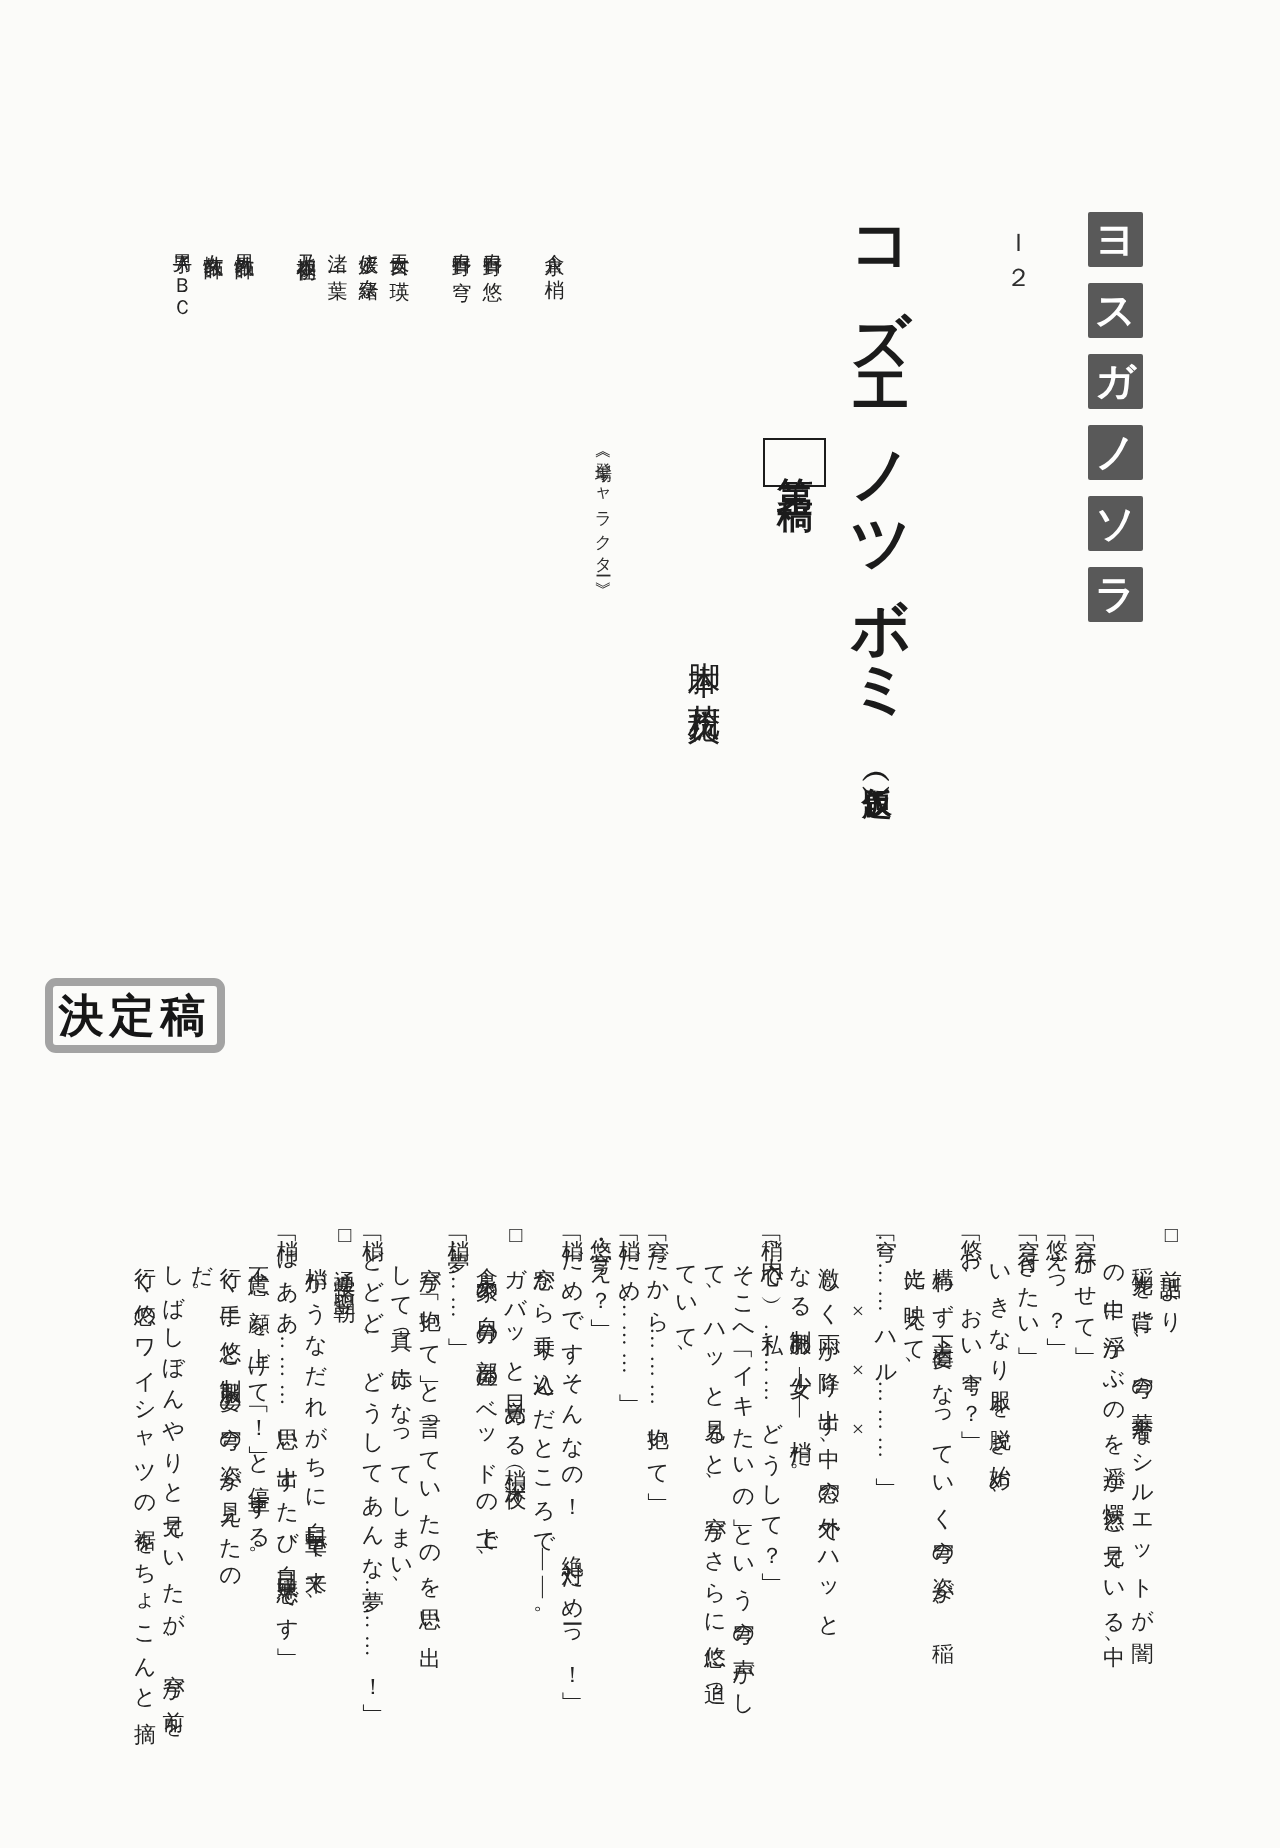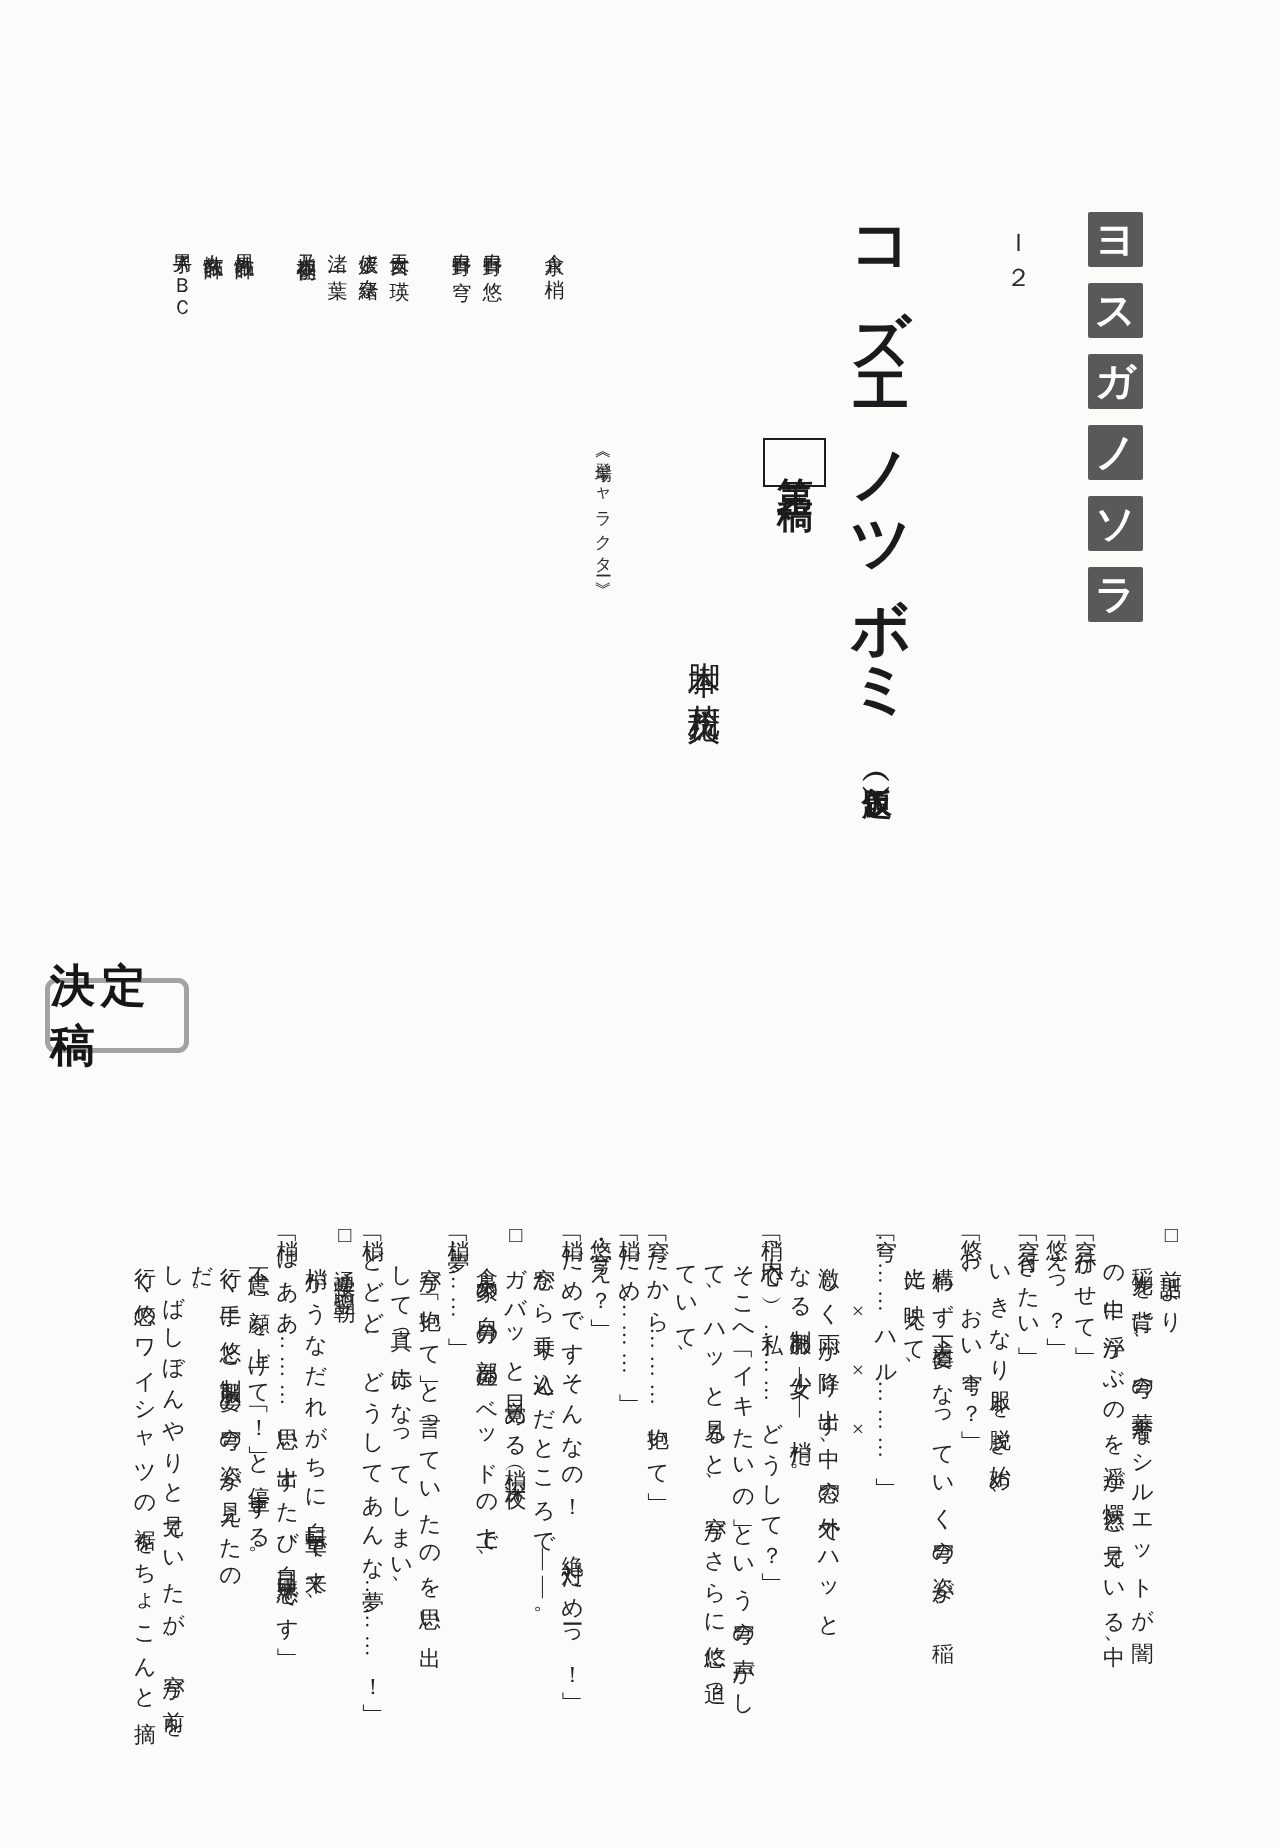--- a/index.html
+++ b/index.html
@@ -22,22 +22,22 @@
   .draft-text{font-size:36px;font-weight:600;letter-spacing:9px;color:#1b1b1b;display:block;}
   .credit{position:absolute;left:681px;top:636px;font-size:33px;letter-spacing:3px;color:#1f1f1f;}
   .cast-label{position:absolute;left:592px;top:446px;font-size:17px;letter-spacing:3px;color:#2c2c2c;}
 
   
   .cast{position:absolute;top:238px;right:710px;writing-mode:vertical-rl;text-orientation:mixed;}
   .cast-name{font-size:20px;letter-spacing:2px;line-height:31px;white-space:nowrap;color:#232323;}
   .cast-name.group-start{margin-right:31px;}
 
   
-  .stamp{position:absolute;left:45px;top:978px;width:144px;height:75px;box-sizing:border-box;
-    border:5px solid #a3a3a3;border-radius:11px;display:flex;align-items:center;justify-content:center;
+  .stamp{position:absolute;left:45px;top:978px;width:180px;height:75px;box-sizing:border-box;
+    border:8px solid #a3a3a3;border-radius:11px;display:flex;align-items:center;justify-content:center;
     font-size:45px;font-weight:600;letter-spacing:6px;color:#161616;background:#fbfbf9;}
 
   
   .script{position:absolute;top:1222px;right:95px;writing-mode:vertical-rl;text-orientation:mixed;}
   .line{font-size:22px;letter-spacing:6px;line-height:28.5px;white-space:nowrap;color:#242424;}
   .line.desc{padding-top:28px;}
   .line.divider{padding-top:76px;letter-spacing:6px;color:#2a2a2a;}
 </style>
 </head>
 <body>

